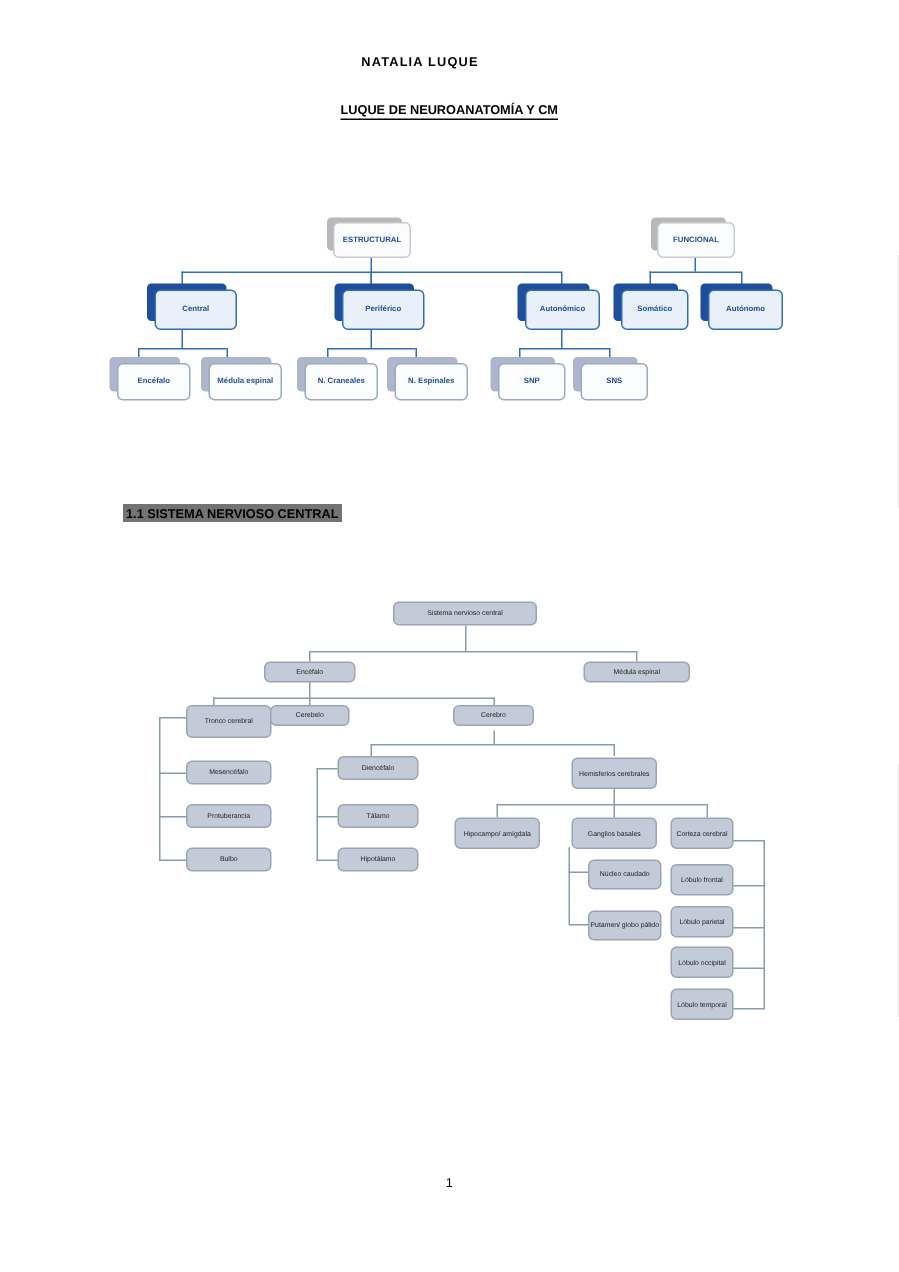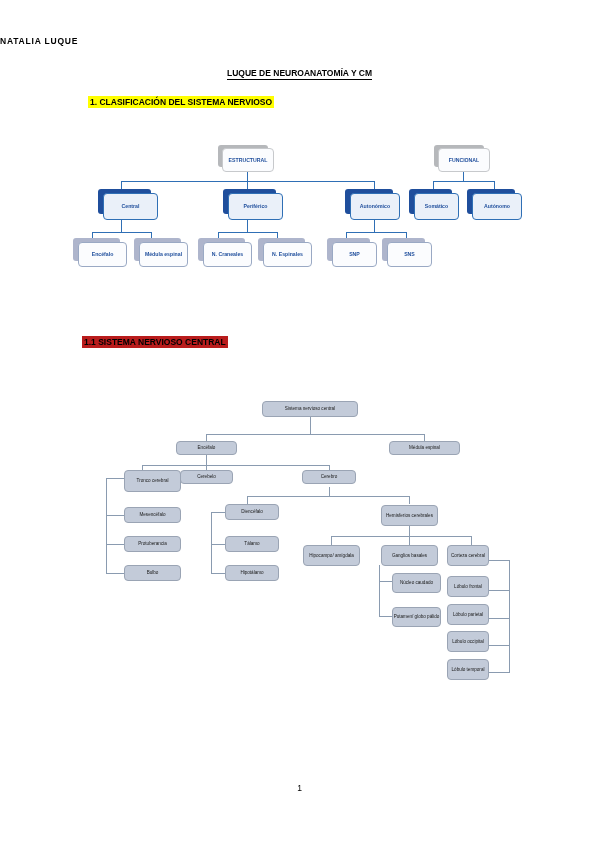--- a/index.html
+++ b/index.html
@@ -16,21 +16,21 @@
     height: 848px;
     background: #ffffff;
     overflow: hidden;
   }
 
   
   .author {
     position: absolute;
     left: 0; top: 36px;
     width: 560px;
-    text-align: left;
+    text-align: center;
     font-size: 8.5px;
     letter-spacing: 0.8px;
     font-weight: bold;
     color: #000;
   }
   .doc-title {
     position: absolute;
     left: 0; top: 68px;
     width: 599px;
     text-align: center;
@@ -50,21 +50,21 @@
     color: #000;
     background: #ffff00;
     padding: 1px 2px;
   }
   .h-cyan {
     position: absolute;
     left: 82px; top: 336px;
     font-size: 8.5px;
     font-weight: bold;
     color: #000;
-    background: #b91c1c;
+    background: #737373;
     padding: 1px 2px;
   }
   .page-num {
     position: absolute;
     left: 0; top: 783px;
     width: 599px;
     text-align: center;
     font-size: 8.5px;
     color: #000;
   }
@@ -133,21 +133,20 @@
 <body>
 
 <div class="page">
 
   <div class="author">NATALIA LUQUE</div>
 
   <div class="doc-title">
     <span>LUQUE DE NEUROANATOMÍA Y CM</span>
   </div>
 
-  <div class="h-yellow">1. CLASIFICACIÓN DEL SISTEMA NERVIOSO</div>
 
   <div class="diagram d1">
 
     <div class="line" style="left:247px; top:172px; width:1px; height:18px;"></div>
     <div class="line" style="left:121px; top:181px; width:253px; height:1px;"></div>
     <div class="line" style="left:121px; top:181px; width:1px; height:11px;"></div>
     <div class="line" style="left:247px; top:181px; width:1px; height:11px;"></div>
     <div class="line" style="left:374px; top:181px; width:1px; height:11px;"></div>
 
     <div class="line" style="left:463px; top:172px; width:1px; height:9px;"></div>

